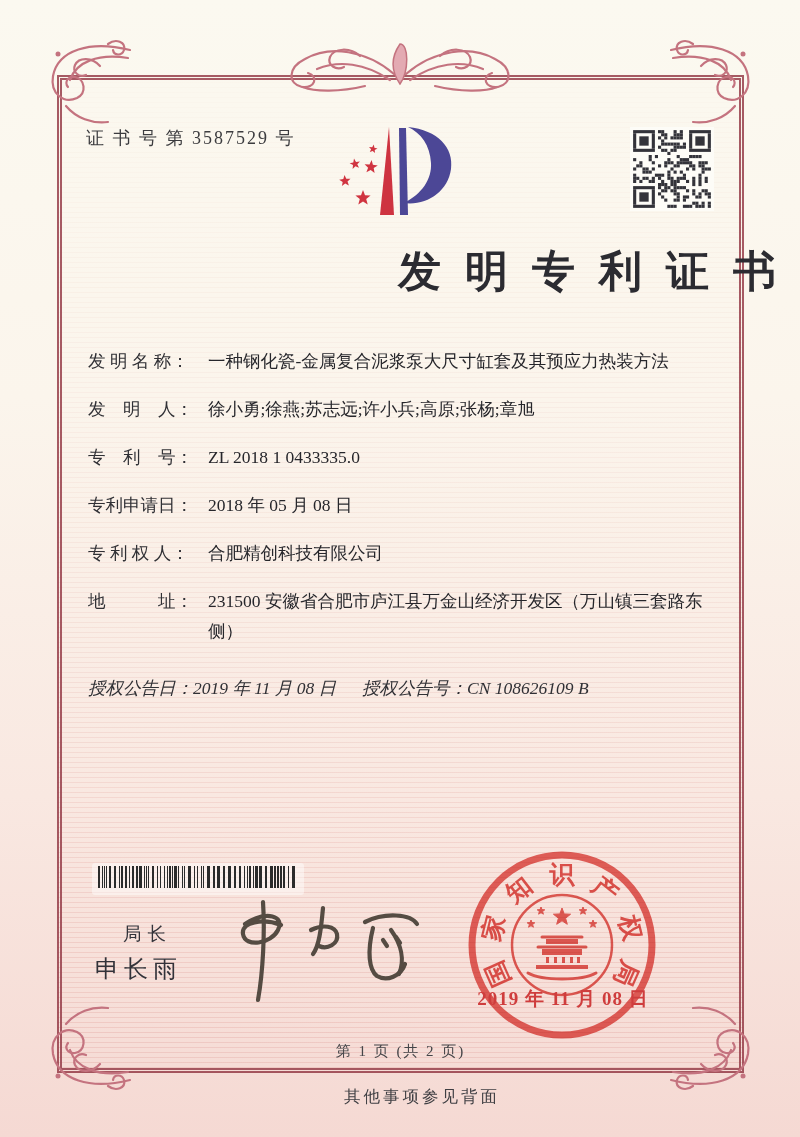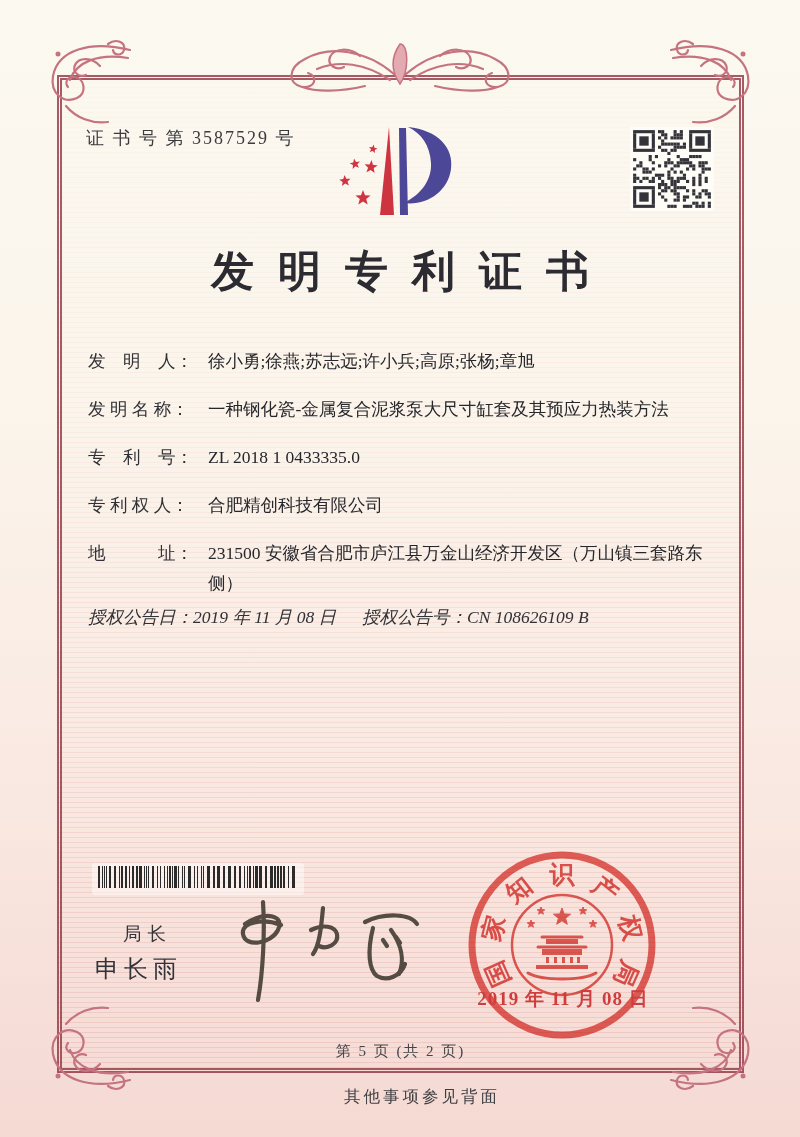--- a/index.html
+++ b/index.html
@@ -17,28 +17,28 @@
   }
   .frame{
     position:absolute;left:57px;top:75px;width:687px;height:998px;
     border:5px double rgba(151,62,74,0.85);box-sizing:border-box;pointer-events:none;
   }
   .ornament{position:absolute;color:#c4737f;pointer-events:none;}
   .cert-no{position:absolute;left:86px;top:126px;font-size:18px;letter-spacing:2px;color:#3c3c3f;}
   .logo{position:absolute;left:332px;top:114px;width:140px;height:114px;}
   .qr{position:absolute;left:630px;top:127px;width:84px;height:84px;}
   .title{
-    position:absolute;left:0;top:243px;width:800px;text-align:center;
+    position:absolute;left:0;top:243px;width:800px;text-align:right;
     font-size:43px;font-weight:bold;letter-spacing:24px;text-indent:24px;color:#2b2b31;
   }
   .fields{position:absolute;left:88px;top:346px;width:640px;font-size:17.5px;color:#303035;}
   .frow{margin-bottom:18px;line-height:30px;white-space:nowrap;}
   .frow .lab{display:inline-block;width:120px;vertical-align:top;}
   .frow .val{display:inline-block;vertical-align:top;color:#26262b;}
-  .frow.wrap{white-space:normal;margin-bottom:4px;text-decoration:underline;}
+  .frow.wrap{white-space:normal;margin-bottom:27px;text-decoration:underline;}
   .frow.wrap .val{width:505px;}
   .grantrow{white-space:nowrap;margin-bottom:0;font-style:italic;}
   .grantrow .pair2{margin-left:26px;}
   .paras{position:absolute;left:85px;top:668px;width:645px;font-size:17.5px;line-height:33.5px;color:#43434a;letter-spacing:0.5px;}
   .paras p{margin:0;text-indent:2em;}
   .barcode-wrap{position:absolute;left:92px;top:863px;padding:3px 6px;background:rgba(255,255,255,0.45);border-radius:3px;}
   .officer-title{position:absolute;left:95px;top:921px;font-size:18.5px;letter-spacing:6px;color:#33333a;margin-left:28px;}
   .officer-name{position:absolute;left:95px;top:953px;font-size:24px;letter-spacing:5px;color:#33333a;}
   .signature{position:absolute;left:215px;top:890px;width:210px;height:115px;}
   .seal{position:absolute;left:462px;top:845px;width:200px;height:200px;mix-blend-mode:multiply;opacity:0.92;}
@@ -285,27 +285,30 @@
         <rect x="81.48148148148148" y="92.5925925925926" width="3.7037037037037037" height="3.7037037037037037"></rect>
         <rect x="85.18518518518519" y="92.5925925925926" width="3.7037037037037037" height="3.7037037037037037"></rect>
         <rect x="92.5925925925926" y="92.5925925925926" width="3.7037037037037037" height="3.7037037037037037"></rect>
       </g>
   </svg>
 
   <div class="title">发明专利证书</div>
 
   <div class="fields">
     <div class="frow">
+      <span class="lab">发 明 名 称：</span><span class="val">一种钢化瓷-金属复合泥浆泵大尺寸缸套及其预应力热装方法</span>
+    </div>
+    <div class="frow">
       <span class="lab">发　明　人：</span><span class="val">徐小勇;徐燕;苏志远;许小兵;高原;张杨;章旭</span>
-    </div>
-    <div class="frow">
-      <span class="lab">发 明 名 称：</span><span class="val">一种钢化瓷-金属复合泥浆泵大尺寸缸套及其预应力热装方法</span>
     </div>
     <div class="frow">
       <span class="lab">专　利　号：</span><span class="val">ZL 2018 1 0433335.0</span>
+    </div>
+    <div class="frow">
+      <span class="lab">专利申请日：</span><span class="val">2018 年 05 月 08 日</span>
     </div>
     <div class="frow">
       <span class="lab">专 利 权 人：</span><span class="val">合肥精创科技有限公司</span>
     </div>
     <div class="frow wrap">
       <span class="lab">地　　　址：</span><span class="val">231500 安徽省合肥市庐江县万金山经济开发区（万山镇三套路东侧）</span>
     </div>
     <div class="frow grantrow">
       <span>授权公告日：</span><span>2019 年 11 月 08 日</span><span class="pair2">授权公告号：</span><span>CN 108626109 B</span>
     </div>
@@ -422,21 +425,21 @@
         <g fill="none" stroke-width="3" stroke-linecap="round">
           <path d="M-20,-8 L20,-8"></path>
           <path d="M-24,2 L24,2"></path>
           <path d="M-34,28 C-20,36 20,36 34,28"></path>
         </g>
       </g>
     </g>
   </svg>
   <div class="seal-date">2019 年 11 月 08 日</div>
 
-  <div class="page-no">第 5 页 (共 2 页)</div>
+  <div class="page-no">第 1 页 (共 2 页)</div>
   <div class="back-note">其他事项参见背面</div>
 
   <svg width="0" height="0" style="position:absolute">
     <defs>
       <g id="flourish">
         <g fill="none" stroke="#c4737f" stroke-width="2.2" stroke-linecap="round">
           <path d="M92,16 C52,6 20,16 15,42 C12,60 26,70 39,64 C49,59 47,45 37,43 C30,42 26,48 30,53"></path>
           <path d="M90,24 C60,19 38,28 32,46"></path>
           <path d="M62,32 C54,23 41,23 37,31 C34,38 41,44 48,41"></path>
           <path d="M70,10 C78,4 88,8 86,16 C84,22 76,22 75,16"></path>

